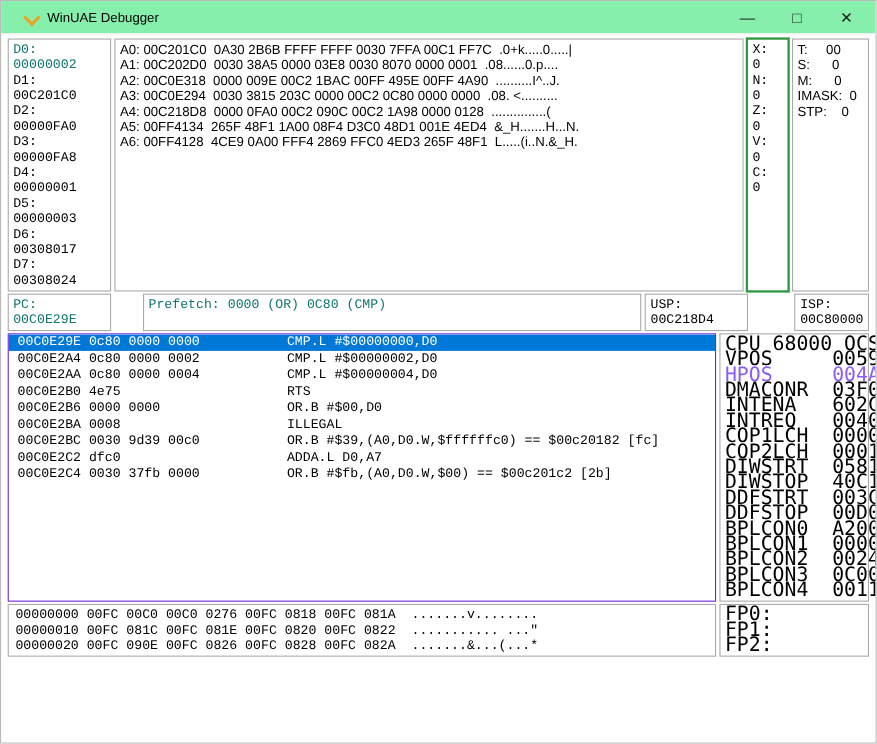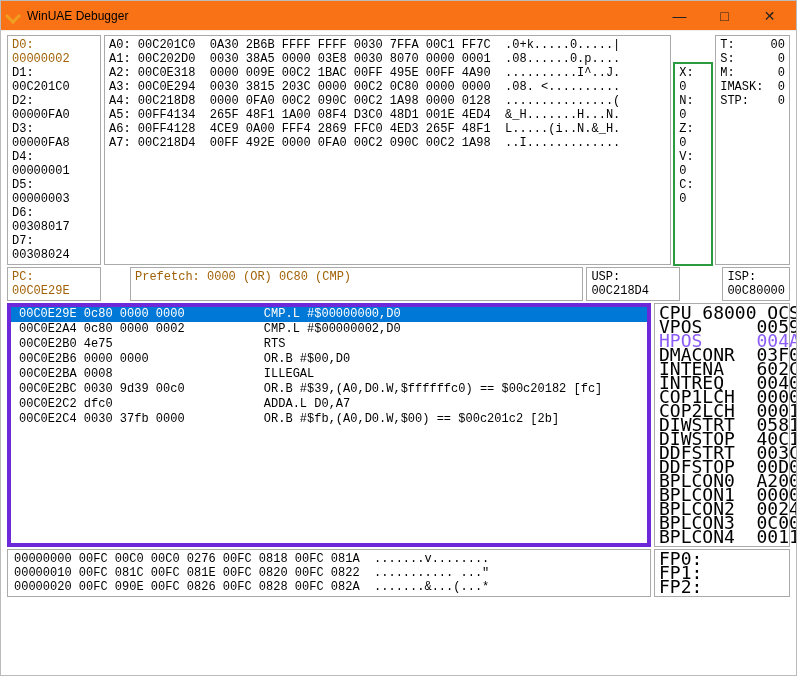--- a/index.html
+++ b/index.html
@@ -12,22 +12,22 @@
   overflow: hidden;
   border: 1px solid #bbb;
   display: flex;
   flex-direction: column;
 }
 .mono { font-family: Consolas, "Courier New", monospace; font-size: 12px; }
 .title-bar {
   display: flex;
   align-items: center;
   height: 30px;
-  padding: 0 4px 0 4px;
-  background: #f97316;
+  padding: 0 4px 0 20px;
+  background: #86efac;
   border-bottom: 1px solid #eee;
 }
 .title-bar .app-icon {
   width: 16px; height: 16px; margin-right: 6px;
   display:inline-block;
   border-left: 4px solid #f0a020;
   border-bottom: 4px solid #f0a020;
   transform: rotate(-45deg) scale(0.7);
 }
 .title-bar .title { flex: 1; }
@@ -39,47 +39,47 @@
 
 .content { flex: 1; display:flex; flex-direction: column; padding: 4px 6px; gap: 2px; overflow:hidden; }
 
 .top-row { display:flex; gap: 3px; }
 .box { border: 1px solid #aaa; padding: 2px 4px; line-height: 14px; }
 .top-row .box:nth-child(1){ flex: 0 0 94px; }
 .top-row .box:nth-child(2){ flex: 1 1 auto; }
 .top-row .box:nth-child(3){ flex: 0 0 38px; position:relative; }
 .top-row .box:nth-child(4){ flex: 0 0 70px; }
 
-.flags-box { outline: 2px solid #2c9a3e; outline-offset: -1px; margin-top: 28px; }
+.flags-box { outline: 2px solid #2c9a3e; outline-offset: -1px; }
 
 .mid-row { display:flex; gap: 3px; }
 .mid-row .box:nth-child(1){ flex: 0 0 94px; }
 .mid-row .box:nth-child(2){ flex: 1 1 auto; margin-left: 26px; }
 .mid-row .usp { flex: 0 0 112px; display:flex; flex-direction:row; gap:16px; }
 
 .disasm-row { display:flex; gap: 3px; }
 .disasm-box {
-  flex:1; border:4px solid #6d28d9; padding:0; overflow:hidden;
+  flex:1; border:1px solid #6d28d9; padding:0; overflow:hidden;
 }
 .disasm-line {
   padding: 0 8px; line-height: 15px; white-space: pre;
 }
 .disasm-line.sel { background: #0078d7; color: #fff; }
 
 .side-panel {
   width: 136px; border: 1px solid #aaa; padding: 2px 4px;
   font-family: Consolas, monospace; font-size:18px; line-height:14px;
 }
 .side-panel .row { white-space: pre; }
 .side-panel .blue { color:#8b5cf6; }
 
 .hex-box { border:1px solid #aaa; padding: 2px 6px; line-height:14px; white-space: pre; }
-.blue { color:#a16207; }
+.blue { color:#0f766e; }
 .nowrap { white-space: nowrap; overflow:hidden; }
-pre { font-family: Liberation Mono, monospace; font-size:12px; line-height:14px; }
+pre { font-family: Liberation Sans, sans-serif; font-size:12px; line-height:14px; }
 </style>
 </head>
 <body>
 
 <div class="title-bar">
   <span class="app-icon"></span>
   <span class="title">WinUAE Debugger</span>
   <div class="win-btns">
     <div class="win-btn">—</div>
     <div class="win-btn">□</div>
@@ -101,21 +101,20 @@
       <div>D7: 00308024</div>
     </div>
     <div class="box mono nowrap">
       <pre>A0: 00C201C0  0A30 2B6B FFFF FFFF 0030 7FFA 00C1 FF7C  .0+k.....0.....|</pre>
       <pre>A1: 00C202D0  0030 38A5 0000 03E8 0030 8070 0000 0001  .08......0.p....</pre>
       <pre>A2: 00C0E318  0000 009E 00C2 1BAC 00FF 495E 00FF 4A90  ..........I^..J.</pre>
       <pre>A3: 00C0E294  0030 3815 203C 0000 00C2 0C80 0000 0000  .08. &lt;..........</pre>
       <pre>A4: 00C218D8  0000 0FA0 00C2 090C 00C2 1A98 0000 0128  ...............(</pre>
       <pre>A5: 00FF4134  265F 48F1 1A00 08F4 D3C0 48D1 001E 4ED4  &amp;_H.......H...N.</pre>
       <pre>A6: 00FF4128  4CE9 0A00 FFF4 2869 FFC0 4ED3 265F 48F1  L.....(i..N.&amp;_H.</pre>
-      <pre>A7: 00C218D4  00FF 492E 0000 0FA0 00C2 090C 00C2 1A98  ..I.............</pre>
     </div>
     <div class="box mono flags-box">
       <div>X: 0</div>
       <div>N: 0</div>
       <div>Z: 0</div>
       <div>V: 0</div>
       <div>C: 0</div>
     </div>
     <div class="box mono">
       <pre>T:     00</pre>
@@ -132,20 +131,21 @@
     <div class="usp">
       <div class="box mono">USP: 00C218D4</div>
       <div class="box mono">ISP: 00C80000</div>
     </div>
   </div>
 
   <div class="disasm-row">
     <div class="disasm-box mono" id="disasm">
         <div class="disasm-line mono sel">00C0E29E 0c80 0000 0000           CMP.L #$00000000,D0</div>
         <div class="disasm-line mono">00C0E2A4 0c80 0000 0002           CMP.L #$00000002,D0</div>
+        <div class="disasm-line mono">00C0E2AA 0c80 0000 0004           CMP.L #$00000004,D0</div>
         <div class="disasm-line mono">00C0E2B0 4e75                     RTS</div>
         <div class="disasm-line mono">00C0E2B6 0000 0000                OR.B #$00,D0</div>
         <div class="disasm-line mono">00C0E2BA 0008                     ILLEGAL</div>
         <div class="disasm-line mono">00C0E2BC 0030 9d39 00c0           OR.B #$39,(A0,D0.W,$ffffffc0) == $00c20182 [fc]</div>
         <div class="disasm-line mono">00C0E2C2 dfc0                     ADDA.L D0,A7</div>
         <div class="disasm-line mono">00C0E2C4 0030 37fb 0000           OR.B #$fb,(A0,D0.W,$00) == $00c201c2 [2b]</div>
       </div>
     <div class="side-panel" id="side-top">
         <div class="row ">CPU 68000 OCS</div>
         <div class="row ">VPOS     0059 (89)</div>

